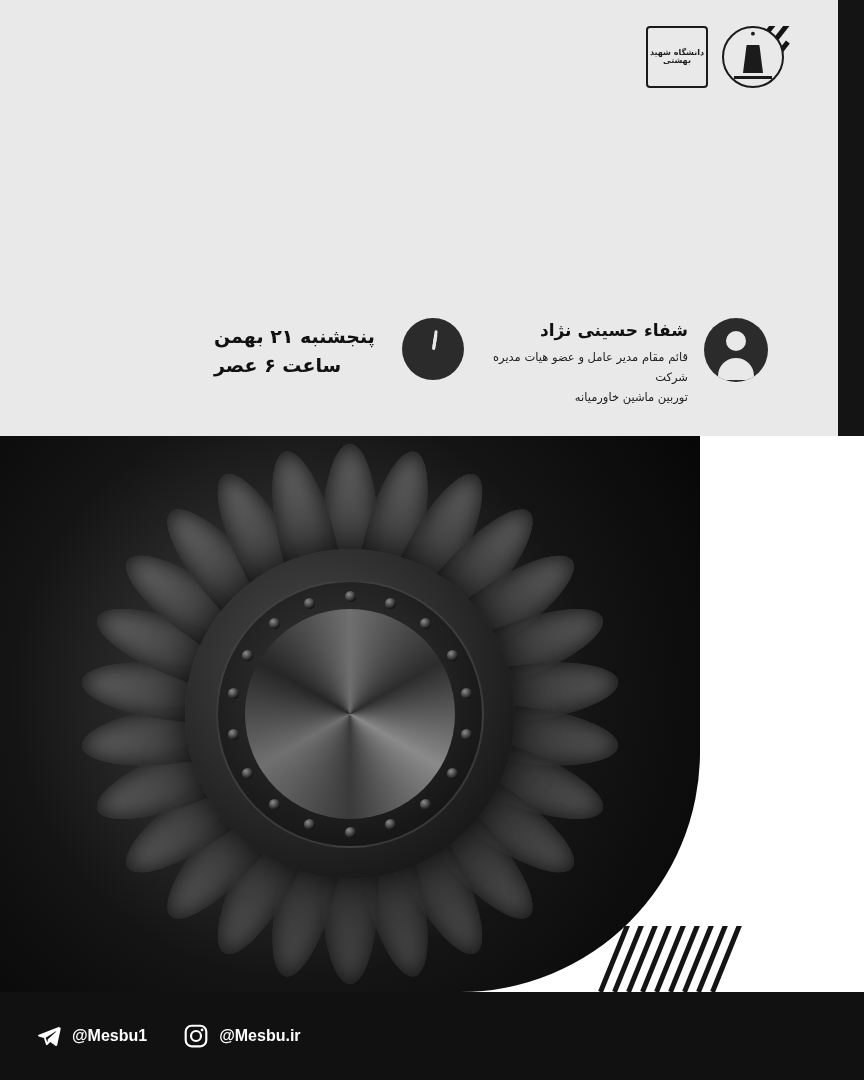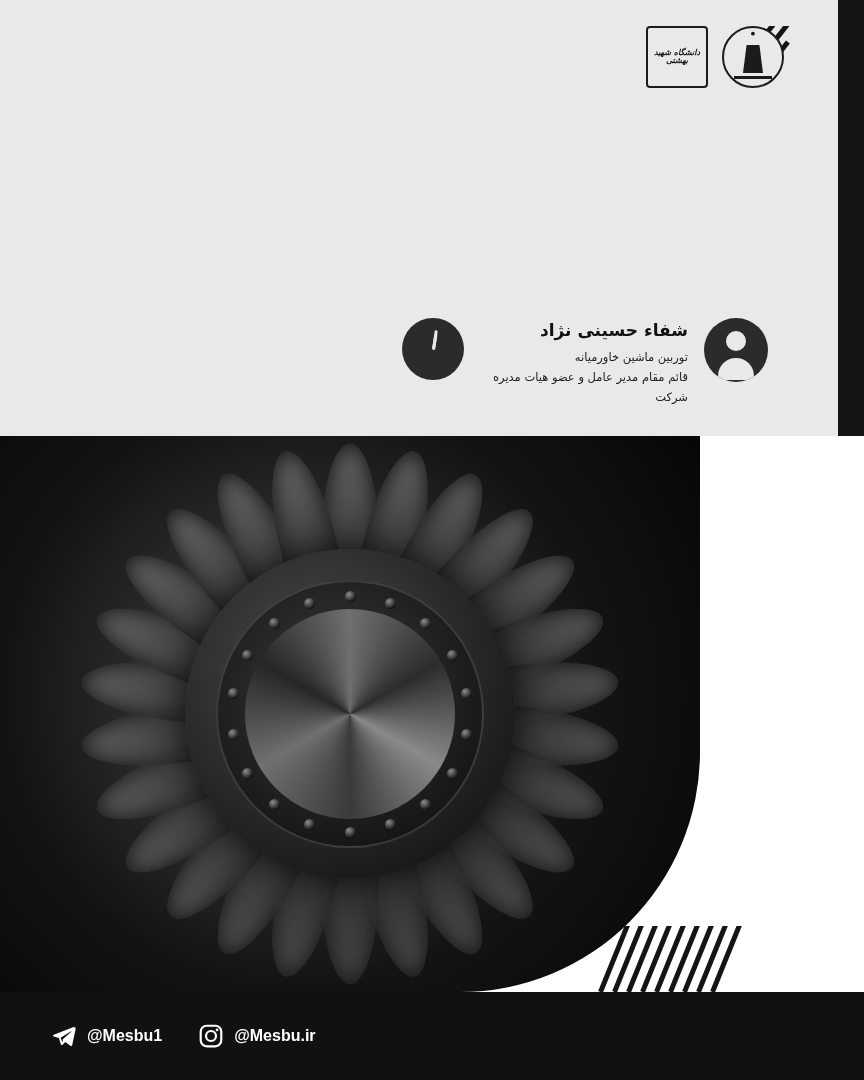--- a/index.html
+++ b/index.html
@@ -45,21 +45,20 @@
   }
 
   
   .logos {
     position: absolute;
     top: 26px; right: 80px;
     display: flex;
     flex-direction: row-reverse;
     gap: 14px;
     align-items: flex-start;
-    font-style: italic;
   }
   .logo-box {
     width: 62px; height: 62px;
     display: flex; align-items: center; justify-content: center;
   }
   .logo-sbu {
     border: 2px solid #1b1b1b;
     border-radius: 4px;
     position: relative;
     background: #e9e9ea;
@@ -287,21 +286,21 @@
     transform-origin: bottom center;
   }
   .socials {
     position: absolute;
     bottom: 0; left: 0;
     width: 864px; height: 88px;
     display: flex;
     flex-direction: row;
     align-items: center;
     gap: 36px;
-    padding-left: 51px;
+    padding-left: 36px;
     direction: ltr;
   }
   .social {
     display: flex; align-items: center; gap: 10px;
     color: #ffffff;
     font-size: 16px; font-weight: bold;
     font-family: "Liberation Sans", sans-serif;
   }
   .sicon { width: 26px; height: 26px; display: block; }
 </style>
@@ -335,32 +334,36 @@
 
 
 
     <div class="speaker">
       <div class="avatar">
         <div class="head"></div>
         <div class="body"></div>
       </div>
       <div class="speaker-text">
         <div class="speaker-name">شفاء حسینی نژاد</div>
+        <div class="speaker-role">قائم مقام مدیر عامل و عضو هیات مدیره شرکت</div>
         <div class="speaker-role">توربین ماشین خاورمیانه</div>
-        <div class="speaker-role">قائم مقام مدیر عامل و عضو هیات مدیره شرکت</div>
       </div>
     </div>
 
     <div class="clock">
       <div class="face">
         <div class="hand-m"></div>
         <div class="hand-h"></div>
       </div>
     </div>
 
+    <div class="datetime">
+      <div class="d1">پنجشنبه ۲۱ بهمن</div>
+      <div class="d2">ساعت ۶ عصر</div>
+    </div>
   </div>
 
   <div class="photo">
     <div class="blades" id="blades">
         <div class="blade" style="transform: rotate(0deg); opacity: 1;"></div>
         <div class="blade" style="transform: rotate(13.8462deg); opacity: 1;"></div>
         <div class="blade" style="transform: rotate(27.6923deg); opacity: 0.99;"></div>
         <div class="blade" style="transform: rotate(41.5385deg); opacity: 0.98;"></div>
         <div class="blade" style="transform: rotate(55.3846deg); opacity: 0.96;"></div>
         <div class="blade" style="transform: rotate(69.2308deg); opacity: 0.94;"></div>

